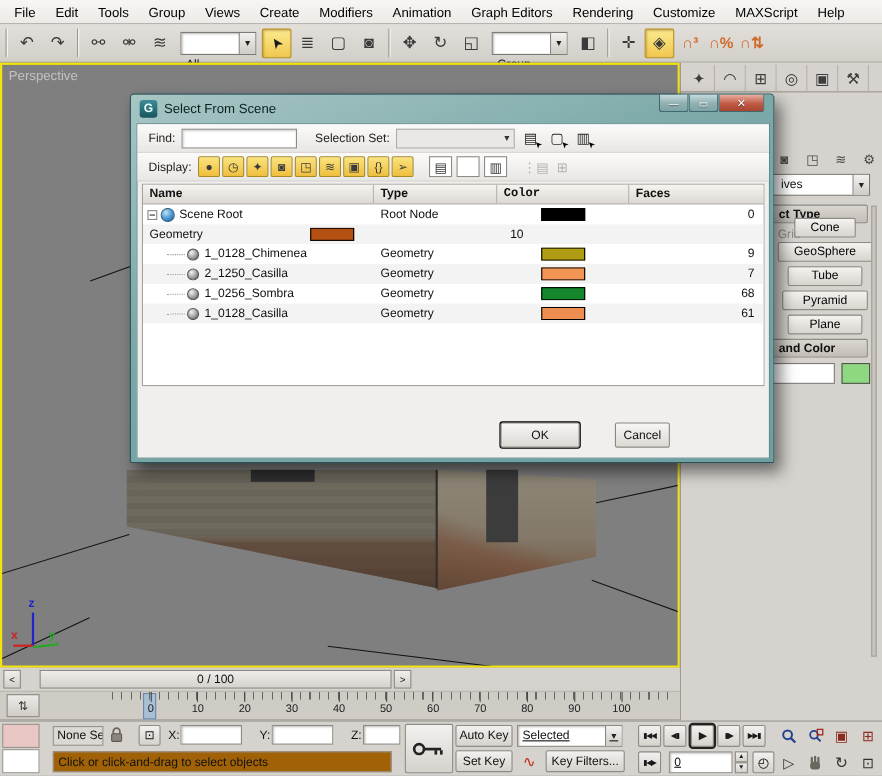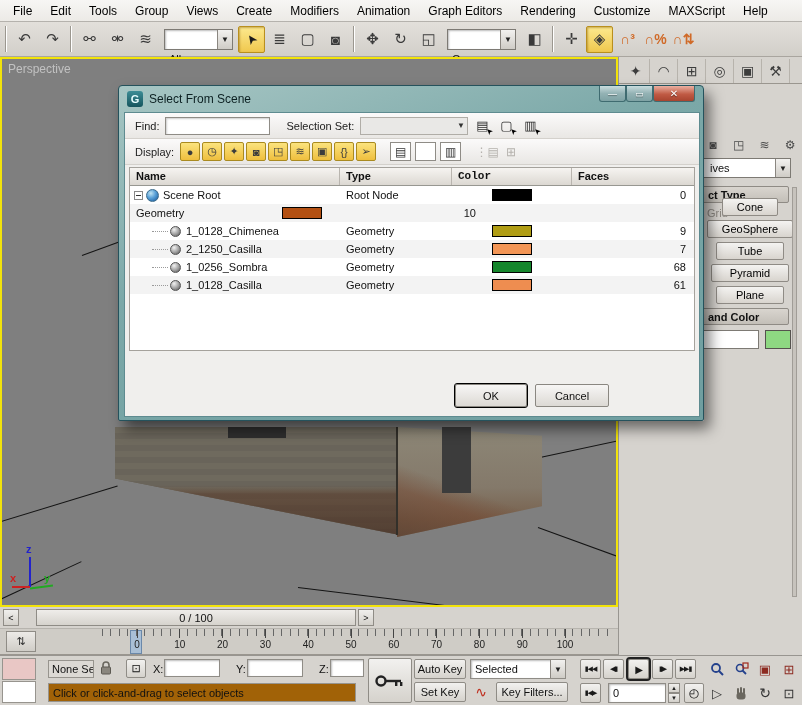--- a/index.html
+++ b/index.html
@@ -128,42 +128,42 @@
   .globe { width:13px; height:13px; border-radius:50%; margin-right:4px;
            background:radial-gradient(circle at 35% 30%, #bfe3f2, #58a0d8 45%, #2c6fae 80%); border:1px solid #3a6a8a; }
   .twig { width:16px; margin-left:6px; border-bottom:1px dotted #9a9a9a; height:1px; margin-right:2px; }
   .sphere { width:11px; height:11px; border-radius:50%; margin-right:5px;
             background:radial-gradient(circle at 35% 30%, #f2f2f2, #9e9e9e 55%, #4f4f4f); border:1px solid #555; }
   .swatch { width:40px; height:12px; border:1px solid #000; }
   
   .dlg-btn { position:absolute; height:23px; background:linear-gradient(#f7f6f5,#dcd9d4); border:1px solid #8a8781;
              border-radius:2px; font-size:11px; display:flex; align-items:center; justify-content:center; }
   #btn-ok { right:172px; bottom:9px; width:72px; outline:1px solid #000; outline-offset:0px; }
-  #btn-cancel { right:90px; bottom:9px; width:74px; }
+  #btn-cancel { right:90px; bottom:9px; width:50px; }
 
   
   #timeslider { left:0; top:607px; width:618px; height:22px; background:#d6d3ce; border-bottom:1px solid #b7b4ae; }
   .ts-arrow { position:absolute; top:2px; width:16px; height:17px; background:linear-gradient(#f0efed,#d3d0ca);
               border:1px solid #8f8c86; font-size:9px; display:flex; align-items:center; justify-content:center; }
   #ts-handle { position:absolute; left:36px; top:2px; width:320px; height:17px; background:linear-gradient(#efedea,#d6d3cd);
                border:1px solid #8f8c86; text-align:center; font-size:11px; line-height:16px; }
   #trackbar { left:0; top:629px; width:618px; height:26px; background:#cfccc6; border-bottom:1px solid #9a968f; }
   #mini-curve-btn { position:absolute; left:6px; top:2px; width:30px; height:21px; background:linear-gradient(#eceae7,#d0cdc7);
                     border:1px solid #8f8c86; font-size:11px; display:flex; align-items:center; justify-content:center; color:#333; }
   #ruler { position:absolute; left:45px; top:0; width:570px; height:26px; }
   #frame-marker { position:absolute; left:85px; top:1px; width:12px; height:24px; background:#a9bfd6; border:1px solid #6a88aa; }
   .tickcol { position:absolute; top:0; width:30px; margin-left:-15px; text-align:center; }
   .tickcol .tick { display:block; width:1px; height:9px; background:#444; margin:0 auto; }
   .tickcol .tlabel { font-size:10px; color:#222; }
   #minorticks { position:absolute; left:49px; top:0px; width:520px; height:7px;
     background:repeating-linear-gradient(90deg, transparent 0 7.56px, #666 7.56px 8.56px); }
 
   
   #statusbar { left:0; top:655px; width:802px; height:50px; background:#d6d3ce; border-top:1px solid #989590; }
-  .sunken { background:#fff; border:1px solid #8f8c86; box-shadow:inset 1px 1px 2px #bbb; }
+  .sunken { background:#fff; border:1px solid #8f8c86; box-shadow:inset 1px 1px 2px #bbb;text-decoration:underline; }
   .raised { background:linear-gradient(#f2f1ef,#d5d2cc); border:1px solid #8f8c86; border-radius:2px;
             display:flex; align-items:center; justify-content:center; font-size:11px; }
   #mini-listener-pink { left:2px; top:2px; width:34px; height:22px; background:#e9c7c5; border:1px solid #97948e; }
   #mini-listener-white { left:2px; top:25px; width:34px; height:22px; background:#fff; border:1px solid #97948e; }
   #sel-count { left:48px; top:4px; width:46px; height:18px; background:#dcd9d4; border:1px solid #97948e;
                font-size:11px; padding:2px 0 0 3px; overflow:hidden; white-space:nowrap; }
   #statusprompt { left:48px; top:27px; width:308px; height:19px; background:#a16207; border:1px solid #97948e;
                   font-size:11px; padding:3px 0 0 4px; overflow:hidden; white-space:nowrap; }
   .coordlabel { font-size:11px; }
   .coordfield { width:56px; height:18px; }

